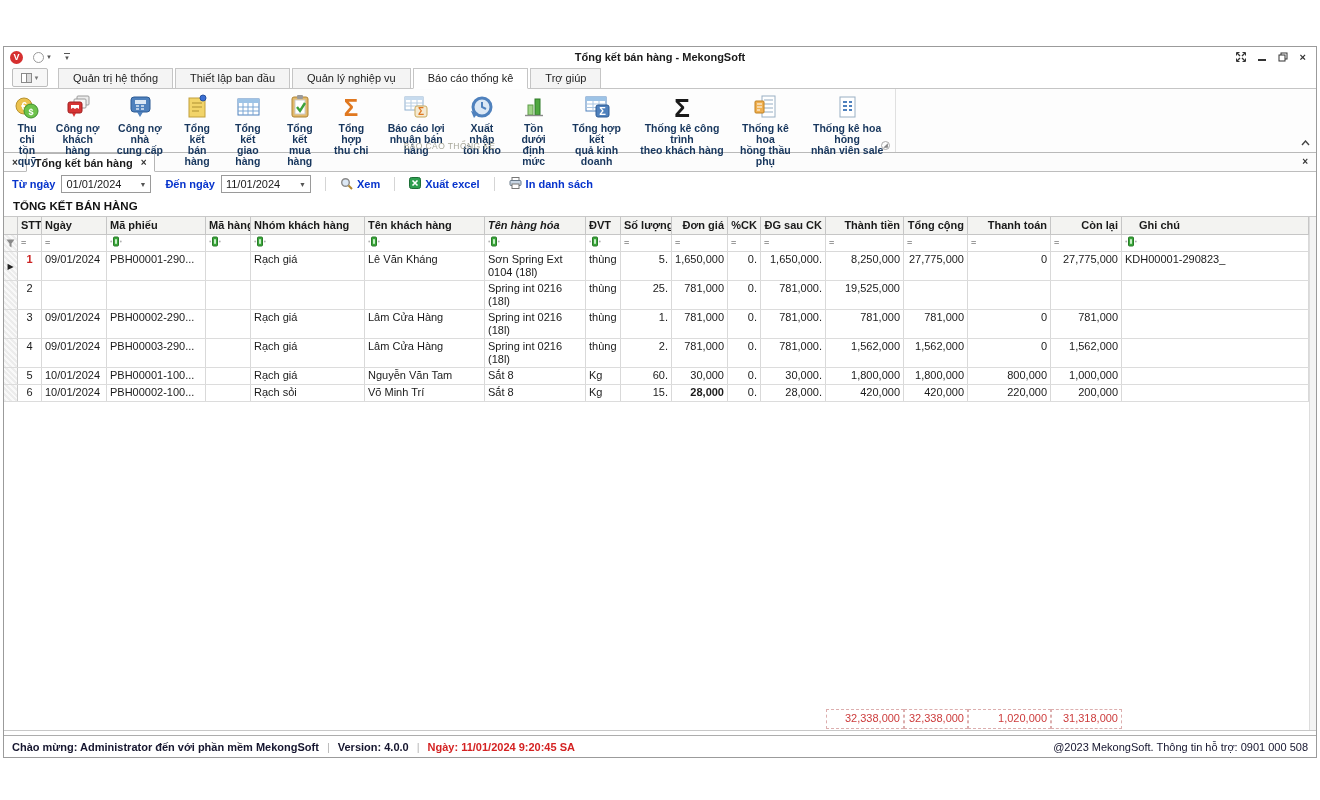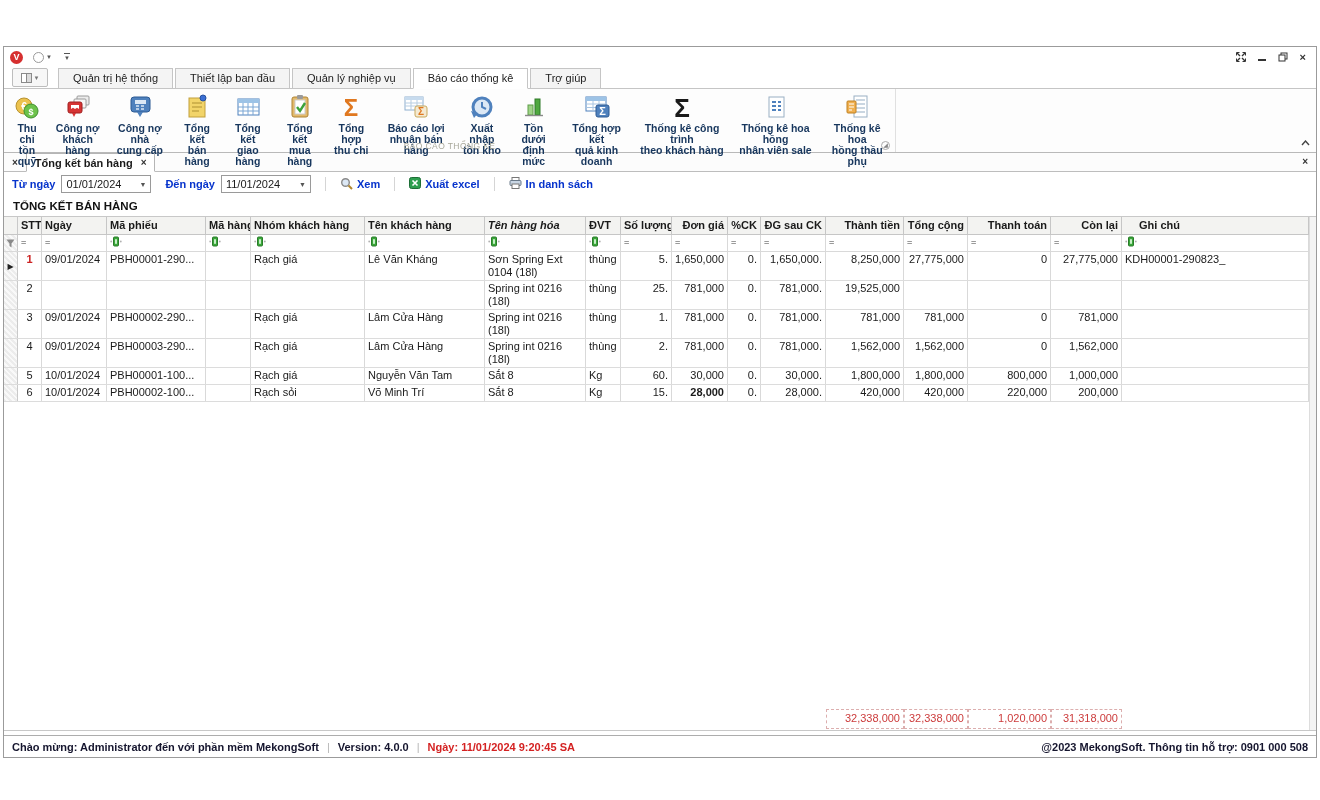--- a/index.html
+++ b/index.html
@@ -74,32 +74,35 @@
   .spacer { flex:1; }
   .sumrow { height:20px; margin-bottom:1px; }
   .sumrow .cell { border-right:none; padding:2px 3px; }
   .sum-val { border:1px dashed #dcaeae !important; color:#cc3b3b; text-align:right; font-weight:normal; }
 
   
   .statusbar { height:22px; border-top:1px solid #adadad; display:flex; align-items:center; padding:0 8px; background:#fff; gap:8px; }
   .sb-sep { color:#b5b5b5; }
   .sb-welcome,.sb-version { font-weight:bold; color:#15152e; }
   .sb-date { font-weight:bold; color:#d42222; }
-  .sb-right { margin-left:auto; font-weight:bold; color:#15152e;text-align:center; }
+  .sb-right { margin-left:auto; font-weight:normal; color:#15152e;text-align:center; }
 </style>
 </head>
 <body>
 
 <div class="window">
 
   <div class="titlebar">
     <span class="logo">V</span>
     <span class="qat-circle"></span>
     <span class="qat-arrow">▼</span>
     <span class="qat-custom">▼</span>
+    <div class="title-center">
+      <b>Tổng kết bán hàng</b><b class="suffix"> - MekongSoft</b>
+    </div>
     <div class="wctrls">
       <span class="wbtn">
         <svg width="10" height="10" viewBox="0 0 10 10">
             <path d="M1 1 L4 4 M9 1 L6 4 M1 9 L4 6 M9 9 L6 6" stroke="#333" stroke-width="1.4"></path>
             <path d="M0.5 0.5 h3 m-3 0 v3 M9.5 0.5 h-3 m3 0 v3 M0.5 9.5 h3 m-3 0 v-3 M9.5 9.5 h-3 m3 0 v-3" stroke="#333" stroke-width="1"></path>
           </svg>
       </span>
       <span class="wbtn"><span class="minbar"></span></span>
       <span class="wbtn">
         <svg width="10" height="10" viewBox="0 0 10 10">
@@ -276,39 +279,39 @@
                 <text x="14" y="24" font-size="26" font-weight="bold" fill="#1a1a1a" text-anchor="middle">Σ</text>
               </svg>
             </span>
           <span class="rlabel">Thống kê công trình
 theo khách hàng</span>
         </div>
 
         <div class="ritem">
           <span class="ricon">
               <svg width="28" height="28" viewBox="0 0 28 28">
-                <rect x="7" y="4" width="15" height="20" fill="#fff" stroke="#9ab0c4"></rect>
-                <path d="M10 9 h4 M16 9 h3 M10 13 h4 M16 13 h3 M10 17 h4 M16 17 h3" stroke="#4f81bd" stroke-width="2"></path>
-              </svg>
-            </span>
-          <span class="rlabel">Thống kê hoa hồng
-nhân viên sale</span>
-        </div>
-
-        <div class="ritem">
-          <span class="ricon">
-              <svg width="28" height="28" viewBox="0 0 28 28">
                 <rect x="11" y="3" width="13" height="21" fill="#fff" stroke="#9ab0c4"></rect>
                 <path d="M13 7 h9 M13 11 h9 M13 15 h9 M13 19 h9" stroke="#b9c9d8" stroke-width="1.4"></path>
                 <rect x="4" y="8" width="9" height="12" rx="1" fill="#f0b050" stroke="#c08020"></rect>
                 <path d="M6 11 h5 M6 14 h5 M6 17 h3" stroke="#fff" stroke-width="1.2"></path>
               </svg>
             </span>
           <span class="rlabel">Thống kê hoa
 hồng thầu phụ</span>
+        </div>
+
+        <div class="ritem">
+          <span class="ricon">
+              <svg width="28" height="28" viewBox="0 0 28 28">
+                <rect x="7" y="4" width="15" height="20" fill="#fff" stroke="#9ab0c4"></rect>
+                <path d="M10 9 h4 M16 9 h3 M10 13 h4 M16 13 h3 M10 17 h4 M16 17 h3" stroke="#4f81bd" stroke-width="2"></path>
+              </svg>
+            </span>
+          <span class="rlabel">Thống kê hoa hồng
+nhân viên sale</span>
         </div>
 
       </div>
       <div class="rgroup-label">BÁO CÁO THỐNG KÊ</div>
       <span class="dlg-launcher">◢</span>
     </div>
     <span class="ribbon-collapse"><svg width="9" height="6" viewBox="0 0 9 6">
           <path d="M1 5 L4.5 1 L8 5" stroke="#444" stroke-width="1.4" fill="none"></path>
         </svg></span>
   </div>

